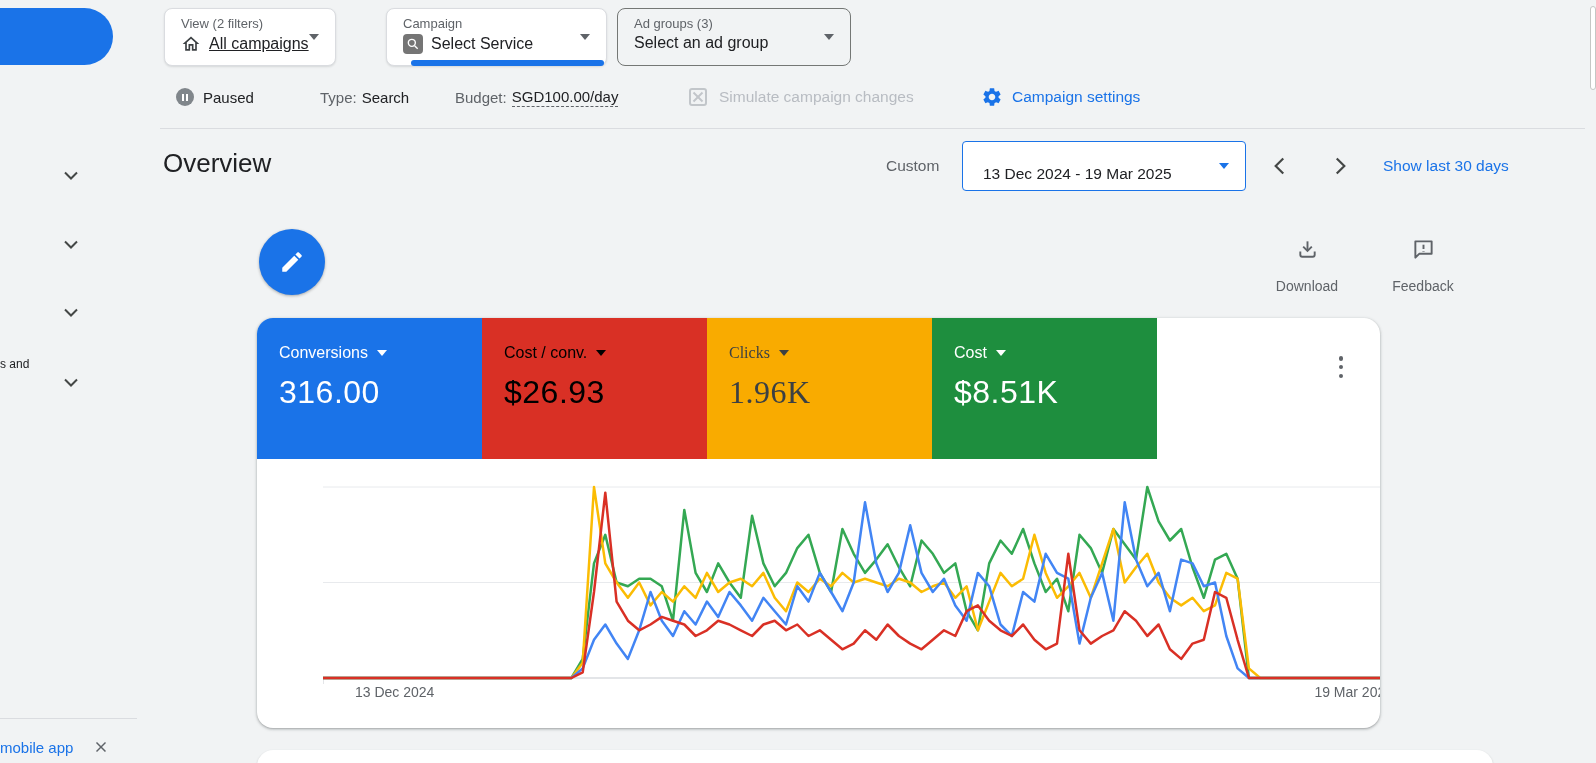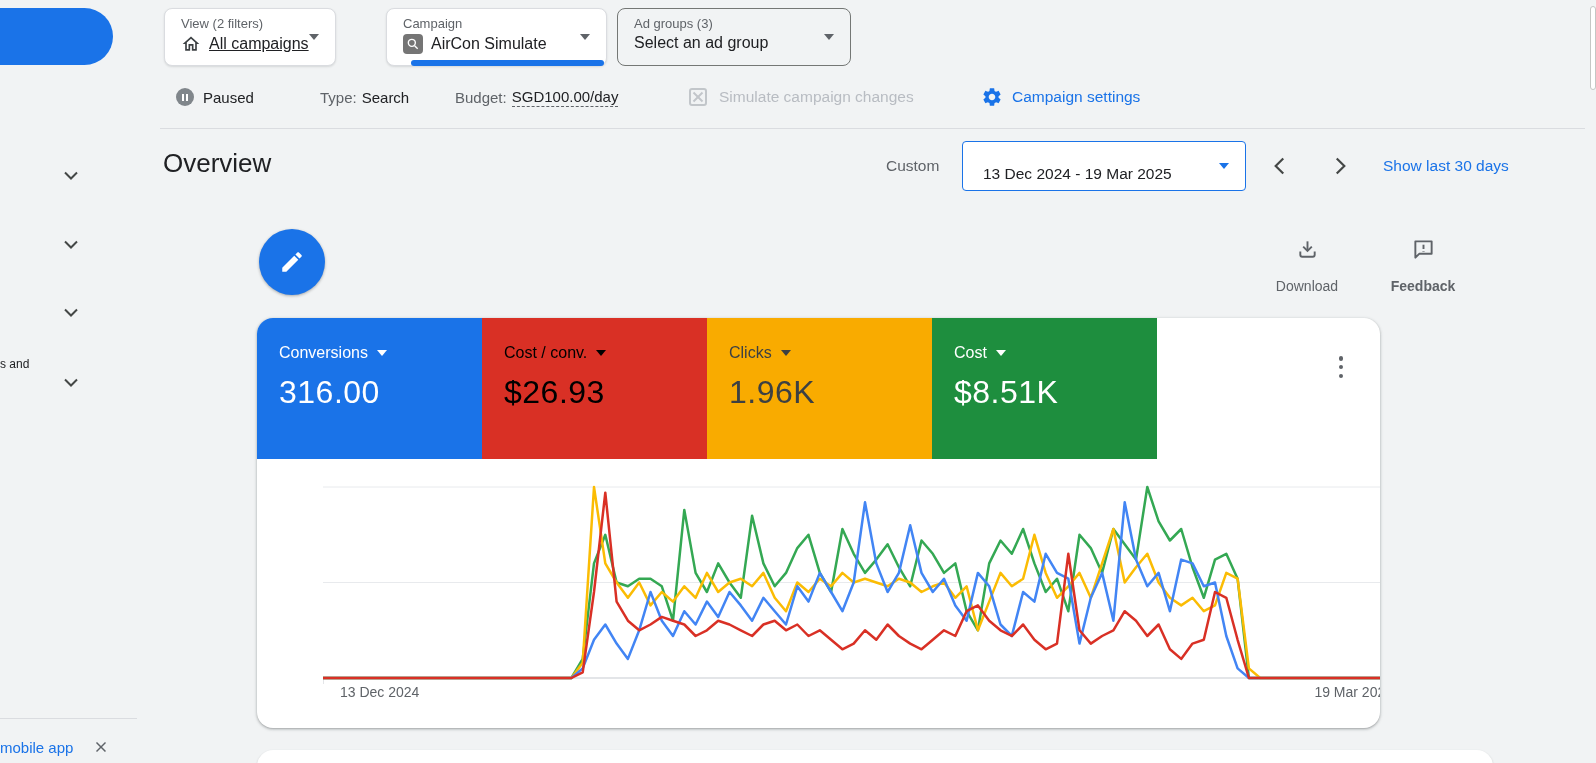--- a/index.html
+++ b/index.html
@@ -106,21 +106,21 @@
 
 <div class="abs dd dd-campaign">
   <div class="dd-label">Campaign</div>
   <div class="dd-row">
     <span class="search-chip">
       <svg viewBox="0 0 24 24" width="14" height="14" fill="none" stroke="#fff" stroke-width="2.4">
           <circle cx="10" cy="10" r="6"></circle>
           <line x1="14.8" y1="14.8" x2="20" y2="20"></line>
         </svg>
     </span>
-    <span class="dd-value">AirCon Simulate</span>
+    <span class="dd-value">Select Service</span>
   </div>
   <span class="dd-caret caret"></span>
   <span class="campaign-active-bar"></span>
 </div>
 
 <div class="abs dd dd-adgroups">
   <div class="dd-label">Ad groups (3)</div>
   <div class="dd-row">
     <span class="dd-value">Select an ad group</span>
   </div>
@@ -184,21 +184,21 @@
 </div>
 
 <div class="abs icon-stack" style="left:1265px;">
   <svg viewBox="0 0 24 24" width="23" height="23" fill="none" stroke="#5f6368" stroke-width="2">
       <path d="M12 3.5v9.5"></path>
       <polyline points="7.5 9 12 13.5 16.5 9"></polyline>
       <path d="M4.5 14v3.5A2 2 0 0 0 6.5 19.5h11a2 2 0 0 0 2-2V14"></path>
     </svg>
   <span class="icon-stack-label">Download</span>
 </div>
-<div class="abs icon-stack" style="left:1381px;font-weight:bold;">
+<div class="abs icon-stack" style="left:1381px;">
   <svg viewBox="0 0 24 24" width="23" height="23" fill="none" stroke="#5f6368" stroke-width="2">
       <path d="M3.5 3.5h17v13h-13l-4 4z" stroke-linejoin="round"></path>
       <line x1="12" y1="7" x2="12" y2="11.5"></line>
       <line x1="12" y1="13.6" x2="12" y2="14.2" stroke-width="2.4"></line>
     </svg>
   <span class="icon-stack-label">Feedback</span>
 </div>
 
 <div class="abs main-card">
   <div class="scores">
@@ -209,21 +209,21 @@
         </div>
       <div class="score-value">316.00</div>
     </div>
     <div class="score" style="background: rgb(217, 48, 37); color: #000000;">
       <div class="score-label-row">
           <span>Cost / conv.</span>
           <span class="caret-down"></span>
         </div>
       <div class="score-value">$26.93</div>
     </div>
-    <div class="score" style="background: rgb(249, 171, 0); color: rgb(60, 64, 67);">
+    <div class="score" style="background: rgb(249, 171, 0); color: rgb(60, 64, 67); font-family: Liberation Serif, serif;">
       <div class="score-label-row">
           <span>Clicks</span>
           <span class="caret-down"></span>
         </div>
       <div class="score-value">1.96K</div>
     </div>
     <div class="score" style="background: rgb(30, 142, 62); color: rgb(255, 255, 255);">
       <div class="score-label-row">
           <span>Cost</span>
           <span class="caret-down"></span>
@@ -242,21 +242,21 @@
     <svg id="chart-svg" width="1084" height="228" viewBox="0 0 1084 228">
       <line x1="0" y1="19" x2="1084" y2="19" stroke="#e8eaed" stroke-width="1"></line>
       <line x1="0" y1="114.5" x2="1084" y2="114.5" stroke="#e8eaed" stroke-width="1"></line>
       <line x1="-12" y1="210" x2="1084" y2="210" stroke="#dadce0" stroke-width="1.5"></line>
       <line x1="0" y1="210" x2="0" y2="216" stroke="#dadce0" stroke-width="1.5"></line>
     <polyline points="0.0,210.0 11.3,210.0 22.6,210.0 33.9,210.0 45.2,210.0 56.5,210.0 67.8,210.0 79.0,210.0 90.3,210.0 101.6,210.0 112.9,210.0 124.2,210.0 135.5,210.0 146.8,210.0 158.1,210.0 169.4,210.0 180.7,210.0 192.0,210.0 203.3,210.0 214.5,210.0 225.8,210.0 237.1,210.0 248.4,210.0 259.7,190.9 271.0,95.4 282.3,66.8 293.6,114.5 304.9,118.3 316.2,110.7 327.5,110.7 338.8,118.3 350.0,152.7 361.3,41.9 372.6,104.9 383.9,124.0 395.2,95.4 406.5,114.5 417.8,129.8 429.1,47.7 440.4,95.4 451.7,118.3 463.0,104.9 474.3,80.1 485.5,66.8 496.8,104.9 508.1,124.0 519.4,61.0 530.7,85.8 542.0,104.9 553.3,91.6 564.6,76.3 575.9,99.2 587.2,118.3 598.5,72.5 609.8,85.8 621.0,104.9 632.3,95.4 643.6,143.2 654.9,162.3 666.2,95.4 677.5,72.5 688.8,85.8 700.1,61.0 711.4,95.4 722.7,124.0 734.0,110.7 745.3,143.2 756.5,66.8 767.8,80.1 779.1,104.9 790.4,61.0 801.7,76.3 813.0,91.6 824.3,19.0 835.6,53.4 846.9,72.5 858.2,61.0 869.5,99.2 880.8,129.8 892.0,91.6 903.3,85.8 914.6,110.7 925.9,210.0 937.2,210.0 948.5,210.0 959.8,210.0 971.1,210.0 982.4,210.0 993.7,210.0 1005.0,210.0 1016.3,210.0 1027.5,210.0 1038.8,210.0 1050.1,210.0 1061.4,210.0 1072.7,210.0 1084.0,210.0" fill="none" stroke="#34a853" stroke-width="2.5" stroke-linejoin="round"></polyline>
         <polyline points="0.0,210.0 11.3,210.0 22.6,210.0 33.9,210.0 45.2,210.0 56.5,210.0 67.8,210.0 79.0,210.0 90.3,210.0 101.6,210.0 112.9,210.0 124.2,210.0 135.5,210.0 146.8,210.0 158.1,210.0 169.4,210.0 180.7,210.0 192.0,210.0 203.3,210.0 214.5,210.0 225.8,210.0 237.1,210.0 248.4,210.0 259.7,194.7 271.0,19.0 282.3,95.4 293.6,114.5 304.9,129.8 316.2,114.5 327.5,137.4 338.8,124.0 350.0,133.6 361.3,118.3 372.6,129.8 383.9,104.9 395.2,124.0 406.5,114.5 417.8,110.7 429.1,118.3 440.4,104.9 451.7,129.8 463.0,143.2 474.3,114.5 485.5,124.0 496.8,110.7 508.1,118.3 519.4,104.9 530.7,114.5 542.0,110.7 553.3,114.5 564.6,118.3 575.9,110.7 587.2,114.5 598.5,124.0 609.8,118.3 621.0,114.5 632.3,129.8 643.6,118.3 654.9,162.3 666.2,133.6 677.5,104.9 688.8,118.3 700.1,110.7 711.4,66.8 722.7,104.9 734.0,129.8 745.3,118.3 756.5,104.9 767.8,129.8 779.1,95.4 790.4,61.0 801.7,114.5 813.0,99.2 824.3,85.8 835.6,114.5 846.9,129.8 858.2,137.4 869.5,129.8 880.8,143.2 892.0,137.4 903.3,104.9 914.6,110.7 925.9,200.4 937.2,210.0 948.5,210.0 959.8,210.0 971.1,210.0 982.4,210.0 993.7,210.0 1005.0,210.0 1016.3,210.0 1027.5,210.0 1038.8,210.0 1050.1,210.0 1061.4,210.0 1072.7,210.0 1084.0,210.0" fill="none" stroke="#fbbc04" stroke-width="2.5" stroke-linejoin="round"></polyline>
         <polyline points="0.0,210.0 11.3,210.0 22.6,210.0 33.9,210.0 45.2,210.0 56.5,210.0 67.8,210.0 79.0,210.0 90.3,210.0 101.6,210.0 112.9,210.0 124.2,210.0 135.5,210.0 146.8,210.0 158.1,210.0 169.4,210.0 180.7,210.0 192.0,210.0 203.3,210.0 214.5,210.0 225.8,210.0 237.1,210.0 248.4,210.0 259.7,200.4 271.0,171.8 282.3,156.5 293.6,175.6 304.9,190.9 316.2,162.3 327.5,124.0 338.8,152.7 350.0,168.0 361.3,143.2 372.6,156.5 383.9,133.6 395.2,148.9 406.5,124.0 417.8,137.4 429.1,152.7 440.4,129.8 451.7,143.2 463.0,156.5 474.3,118.3 485.5,133.6 496.8,104.9 508.1,124.0 519.4,143.2 530.7,114.5 542.0,34.3 553.3,95.4 564.6,124.0 575.9,104.9 587.2,57.2 598.5,104.9 609.8,124.0 621.0,110.7 632.3,137.4 643.6,152.7 654.9,104.9 666.2,118.3 677.5,156.5 688.8,168.0 700.1,124.0 711.4,133.6 722.7,85.8 734.0,104.9 745.3,110.7 756.5,175.6 767.8,129.8 779.1,104.9 790.4,152.7 801.7,34.3 813.0,91.6 824.3,118.3 835.6,104.9 846.9,143.2 858.2,91.6 869.5,95.4 880.8,118.3 892.0,114.5 903.3,168.0 914.6,200.4 925.9,210.0 937.2,210.0 948.5,210.0 959.8,210.0 971.1,210.0 982.4,210.0 993.7,210.0 1005.0,210.0 1016.3,210.0 1027.5,210.0 1038.8,210.0 1050.1,210.0 1061.4,210.0 1072.7,210.0 1084.0,210.0" fill="none" stroke="#4285f4" stroke-width="2.5" stroke-linejoin="round"></polyline>
         <polyline points="0.0,210.0 11.3,210.0 22.6,210.0 33.9,210.0 45.2,210.0 56.5,210.0 67.8,210.0 79.0,210.0 90.3,210.0 101.6,210.0 112.9,210.0 124.2,210.0 135.5,210.0 146.8,210.0 158.1,210.0 169.4,210.0 180.7,210.0 192.0,210.0 203.3,210.0 214.5,210.0 225.8,210.0 237.1,210.0 248.4,210.0 259.7,204.3 271.0,124.0 282.3,24.7 293.6,133.6 304.9,152.7 316.2,162.3 327.5,156.5 338.8,148.9 350.0,152.7 361.3,156.5 372.6,168.0 383.9,162.3 395.2,152.7 406.5,156.5 417.8,162.3 429.1,168.0 440.4,156.5 451.7,152.7 463.0,162.3 474.3,156.5 485.5,168.0 496.8,162.3 508.1,171.8 519.4,181.3 530.7,175.6 542.0,162.3 553.3,171.8 564.6,156.5 575.9,168.0 587.2,175.6 598.5,181.3 609.8,171.8 621.0,162.3 632.3,168.0 643.6,143.2 654.9,137.4 666.2,152.7 677.5,162.3 688.8,168.0 700.1,156.5 711.4,171.8 722.7,181.3 734.0,175.6 745.3,85.8 756.5,162.3 767.8,175.6 779.1,168.0 790.4,162.3 801.7,143.2 813.0,152.7 824.3,168.0 835.6,156.5 846.9,181.3 858.2,190.9 869.5,175.6 880.8,171.8 892.0,124.0 903.3,129.8 914.6,171.8 925.9,210.0 937.2,210.0 948.5,210.0 959.8,210.0 971.1,210.0 982.4,210.0 993.7,210.0 1005.0,210.0 1016.3,210.0 1027.5,210.0 1038.8,210.0 1050.1,210.0 1061.4,210.0 1072.7,210.0 1084.0,210.0" fill="none" stroke="#d93025" stroke-width="2.5" stroke-linejoin="round"></polyline>
       </svg>
-    <span class="x-label" style="left:17px;">13 Dec 2024</span>
+    <span class="x-label" style="left:32px;">13 Dec 2024</span>
     <span class="x-label" style="right:14px;">19 Mar 2025</span>
   </div>
 </div>
 
 <div class="abs bottom-sliver"></div>
 
 <div class="abs nav-chevron" style="top:163px;">
   <svg viewBox="0 0 24 24" width="24" height="24" fill="none" stroke="#444746" stroke-width="2">
       <polyline points="6 9.5 12 15.5 18 9.5"></polyline>
     </svg>

